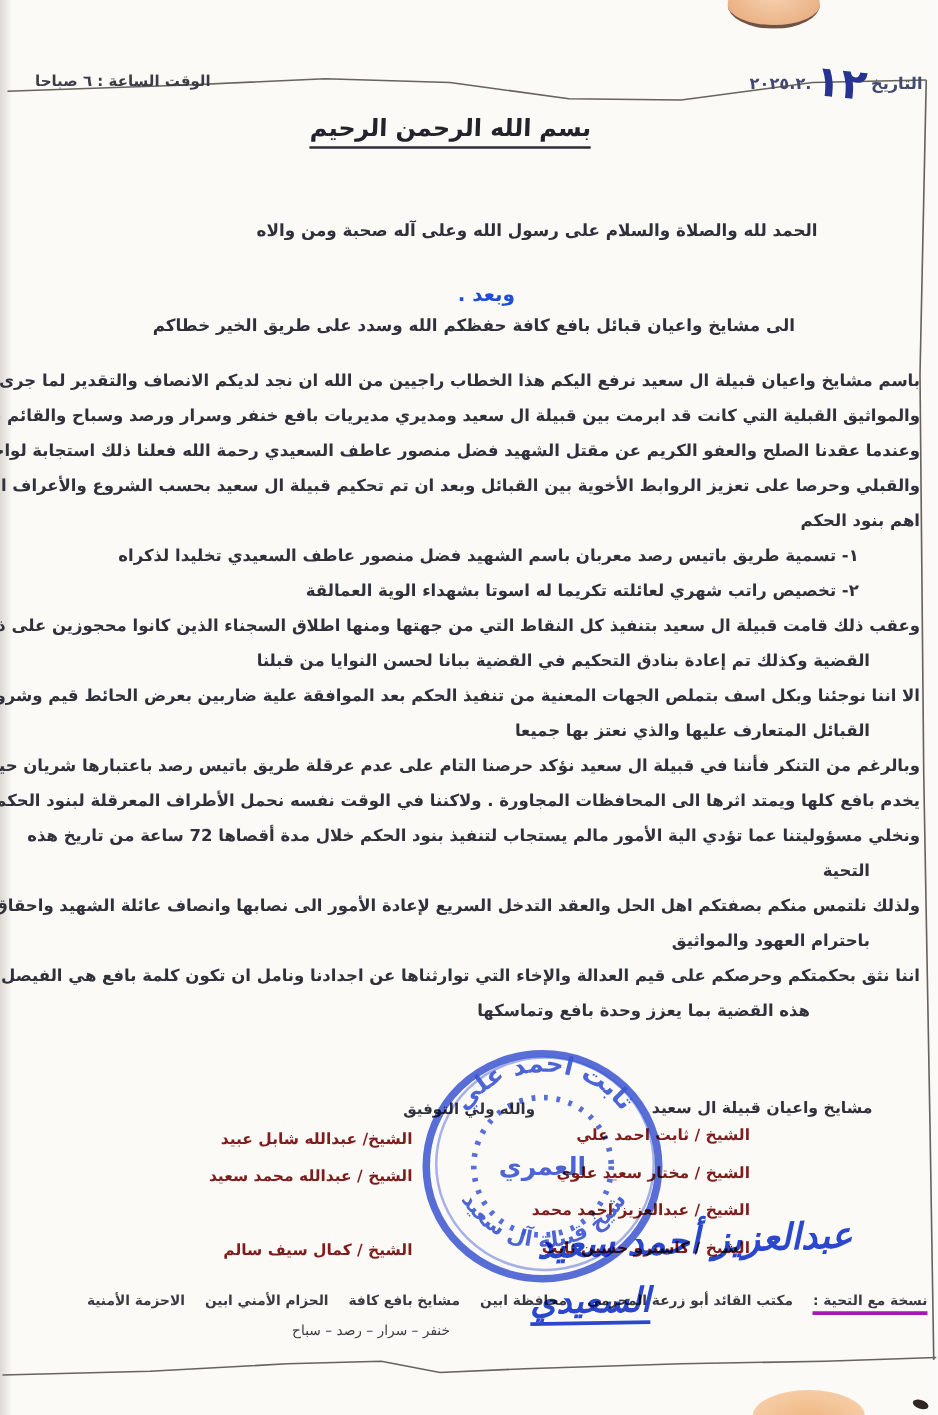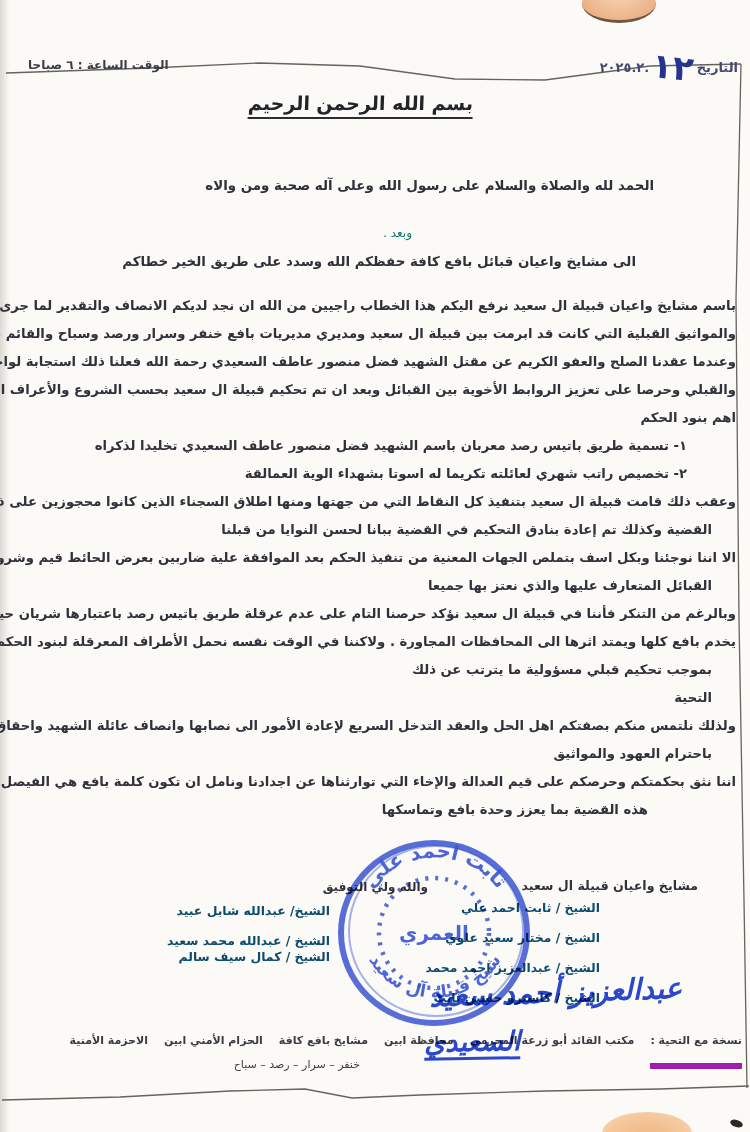--- a/index.html
+++ b/index.html
@@ -18,47 +18,47 @@
   .date-hand{font-size:34px;font-weight:700;color:#26348f;transform:rotate(6deg);
     line-height:1;margin:0 1px;}
   .date-printed{direction:ltr;unicode-bidi:isolate;text-align:center;}
   .time-note{position:absolute;top:58px;left:28px;font-size:12px;font-weight:700;
     color:#3c3c46;z-index:3;}
   .basmala{position:absolute;top:92px;left:0;right:30px;text-align:center;z-index:3;}
   .basmala span{display:inline-block;font-size:19px;font-weight:800;color:#23232c;
     border-bottom:2px solid #2c2c34;padding-bottom:3px;transform:skewX(-2deg);}
   
   .hamd{position:absolute;top:178px;right:96px;font-size:13.4px;font-weight:700;color:#30303a;z-index:3;}
-  .wabaad{position:absolute;top:226px;right:338px;font-size:12px;font-weight:400;color:#0f766e;z-index:3;}
+  .wabaad{position:absolute;top:226px;right:338px;font-size:16px;font-weight:700;color:#1d4ed8;z-index:3;}
   .addressee{position:absolute;top:254px;right:114px;font-size:13.4px;font-weight:700;color:#30303a;z-index:3;}
   
   .letter-body{position:absolute;top:292px;right:14px;left:8px;direction:rtl;
     text-align:right;color:#31313b;z-index:3;}
   .line{height:28px;line-height:28px;font-size:13.2px;font-weight:700;white-space:nowrap;}
-  .ind-sm{padding-right:24px;}
+  .ind-sm{padding-right:40px;}
   .ind-list{padding-right:49px;}
   .ind-lg{padding-right:88px;}
   
   .tawfiq{position:absolute;top:856px;right:322px;font-size:12px;font-weight:700;color:#31313b;z-index:3;margin-top:24px;}
   .signers-heading{position:absolute;top:878px;right:52px;font-size:12.6px;font-weight:700;color:#31313b;z-index:3;}
-  .sig{position:absolute;font-size:12.4px;font-weight:700;color:#0c4a6e;white-space:nowrap;z-index:3;}
+  .sig{position:absolute;font-size:12.4px;font-weight:700;color:#7f1d1d;white-space:nowrap;z-index:3;}
   .sig.r{right:150px;}
   .sig.l{right:420px;}
   
   .stamp{position:absolute;left:330px;top:836px;z-index:6;mix-blend-mode:multiply;opacity:.92;}
   .hand-signature{position:absolute;left:382px;top:976px;width:300px;z-index:7;
     font-size:29px;font-weight:700;font-style:italic;color:#2b49d4;
     transform:rotate(-2deg);mix-blend-mode:multiply;white-space:nowrap;}
   .hand-surname{position:absolute;left:424px;top:1026px;z-index:7;font-size:27px;
     font-weight:700;font-style:italic;color:#2b49d4;border-bottom:3px solid #2b49d4;
     transform:rotate(-1deg);mix-blend-mode:multiply;white-space:nowrap;}
   
   .footer{position:absolute;top:1034px;right:8px;left:4px;display:flex;direction:rtl;
     gap:16px;font-size:11px;font-weight:700;color:#3a3a42;z-index:3;align-items:flex-start;}
-  .footer .copy-label{border-bottom:6px solid #a21caf;padding-bottom:16px;}
+  .footer .copy-label{border-bottom:3px solid #a21caf;padding-bottom:2px;}
   .districts{position:absolute;top:1058px;left:130px;width:230px;
     font-size:11px;font-weight:400;color:#3a3a42;z-index:3;}
   
   .finger-top{position:absolute;left:582px;top:-16px;width:74px;height:36px;
     border-radius:50%;background:radial-gradient(ellipse at 50% 25%,#f7d5b5,#eab084 78%);
     border-bottom:3px solid #6f5443;z-index:4;}
   .finger-bottom{position:absolute;left:602px;top:1112px;width:90px;height:42px;
     border-radius:50%;background:radial-gradient(ellipse at 50% 65%,#eeb47c,#f6cda6 75%);z-index:4;}
   .speck{position:absolute;left:730px;top:1120px;width:13px;height:7px;
     background:#2f2721;border-radius:50%;transform:rotate(18deg);z-index:4;}
@@ -99,38 +99,38 @@
   <div class="line">والقبلي وحرصا على تعزيز الروابط الأخوية بين القبائل وبعد ان تم تحكيم قبيلة ال سعيد بحسب الشروع والأعراف السائدة وكان من</div>
   <div class="line">اهم بنود الحكم</div>
   <div class="line ind-list">١-  تسمية طريق باتيس رصد معربان باسم الشهيد فضل منصور عاطف السعيدي تخليدا لذكراه</div>
   <div class="line ind-list">٢-  تخصيص راتب شهري لعائلته تكريما له اسوتا بشهداء الوية العمالقة</div>
   <div class="line">وعقب ذلك قامت قبيلة ال سعيد بتنفيذ كل النقاط التي من جهتها ومنها اطلاق السجناء الذين كانوا محجوزين على ذمة</div>
   <div class="line ind-sm">القضية وكذلك تم إعادة بنادق التحكيم في القضية ببانا لحسن النوايا من قبلنا</div>
   <div class="line">الا اننا نوجئنا وبكل اسف بتملص الجهات المعنية من تنفيذ الحكم بعد الموافقة علية ضاربين بعرض الحائط قيم وشروع</div>
   <div class="line ind-sm">القبائل المتعارف عليها والذي نعتز بها جميعا</div>
   <div class="line">وبالرغم من التنكر فأننا في قبيلة ال سعيد نؤكد حرصنا التام على عدم عرقلة طريق باتيس رصد باعتبارها شريان حياة</div>
   <div class="line">يخدم بافع كلها ويمتد اثرها الى المحافظات المجاورة . ولاكننا في الوقت نفسه نحمل الأطراف المعرقلة لبنود الحكم الصادر</div>
-  <div class="line ind-sm">بموجب تحكيم قبلي مسؤولية ما يترتب عن ذلك</div>
+  <div class="line">ونخلي مسؤوليتنا عما تؤدي الية الأمور مالم يستجاب لتنفيذ بنود الحكم خلال مدة أقصاها 72 ساعة من تاريخ هذه</div>
   <div class="line ind-sm">التحية</div>
   <div class="line">ولذلك نلتمس منكم بصفتكم اهل الحل والعقد التدخل السريع لإعادة الأمور الى نصابها وانصاف عائلة الشهيد واحقاق الحل</div>
   <div class="line ind-sm">باحترام العهود والمواثيق</div>
   <div class="line">اننا نثق بحكمتكم وحرصكم على قيم العدالة والإخاء التي توارثناها عن اجدادنا ونامل ان تكون كلمة بافع هي الفيصل في</div>
   <div class="line ind-lg">هذه القضية بما يعزز وحدة بافع وتماسكها</div>
 </div>
 
 <div class="tawfiq">والله ولي التوفيق</div>
 <div class="signers-heading">مشايخ واعيان قبيلة ال سعيد</div>
 
 <div class="sig r" style="top:900px">الشيخ / ثابت احمد علي</div>
 <div class="sig r" style="top:930px">الشيخ / مختار سعيد علوي</div>
 <div class="sig r" style="top:960px">الشيخ / عبدالعزيز احمد محمد</div>
 <div class="sig r" style="top:990px">الشيخ / كاسترو حسين ثابت</div>
 <div class="sig l" style="top:903px">الشيخ/ عبدالله شابل عبيد</div>
 <div class="sig l" style="top:933px">الشيخ / عبدالله محمد سعيد</div>
-<div class="sig l" style="top:949px">الشيخ / كمال سيف سالم</div>
+<div class="sig l" style="top:992px">الشيخ / كمال سيف سالم</div>
 
 <svg class="stamp" width="210" height="200" viewBox="0 0 210 200">
   <defs>
     <path id="arcT" d="M 28,112 A 78,78 0 1 1 182,112"></path>
     <path id="arcB" d="M 30,98 A 76,76 0 0 0 180,98"></path>
   </defs>
   <g fill="none" stroke="#2b49d4">
     <ellipse cx="104" cy="97" rx="93" ry="90" stroke-width="6" opacity="0.85"></ellipse>
     <ellipse cx="106" cy="95" rx="87" ry="85" stroke-width="2" opacity="0.45"></ellipse>
     <circle cx="104" cy="97" r="55" stroke-width="4.5" stroke-dasharray="3 7" opacity="0.85"></circle>

